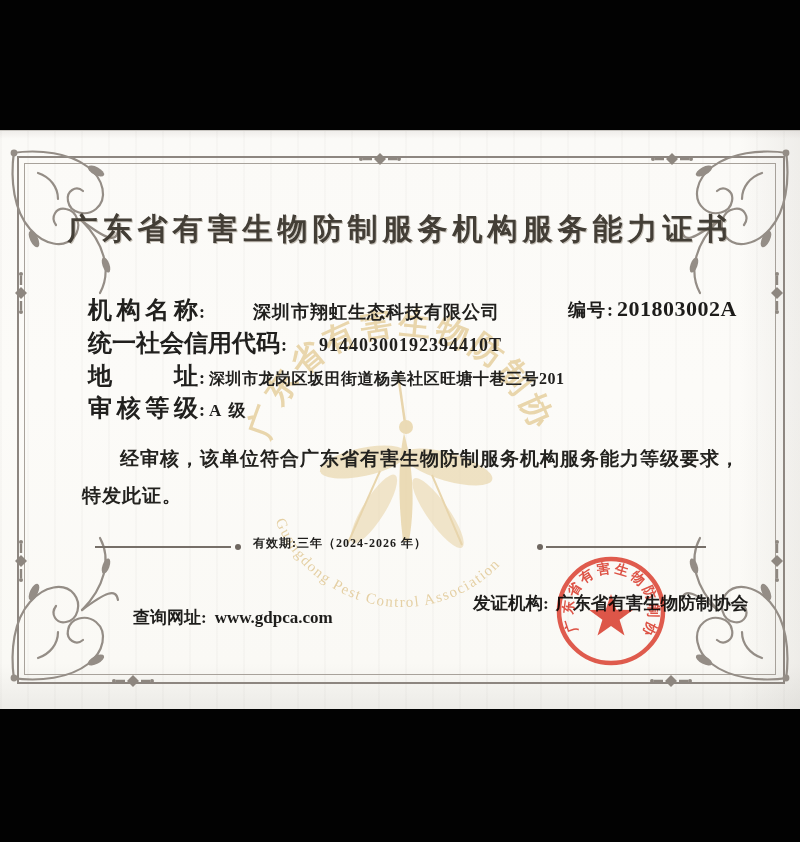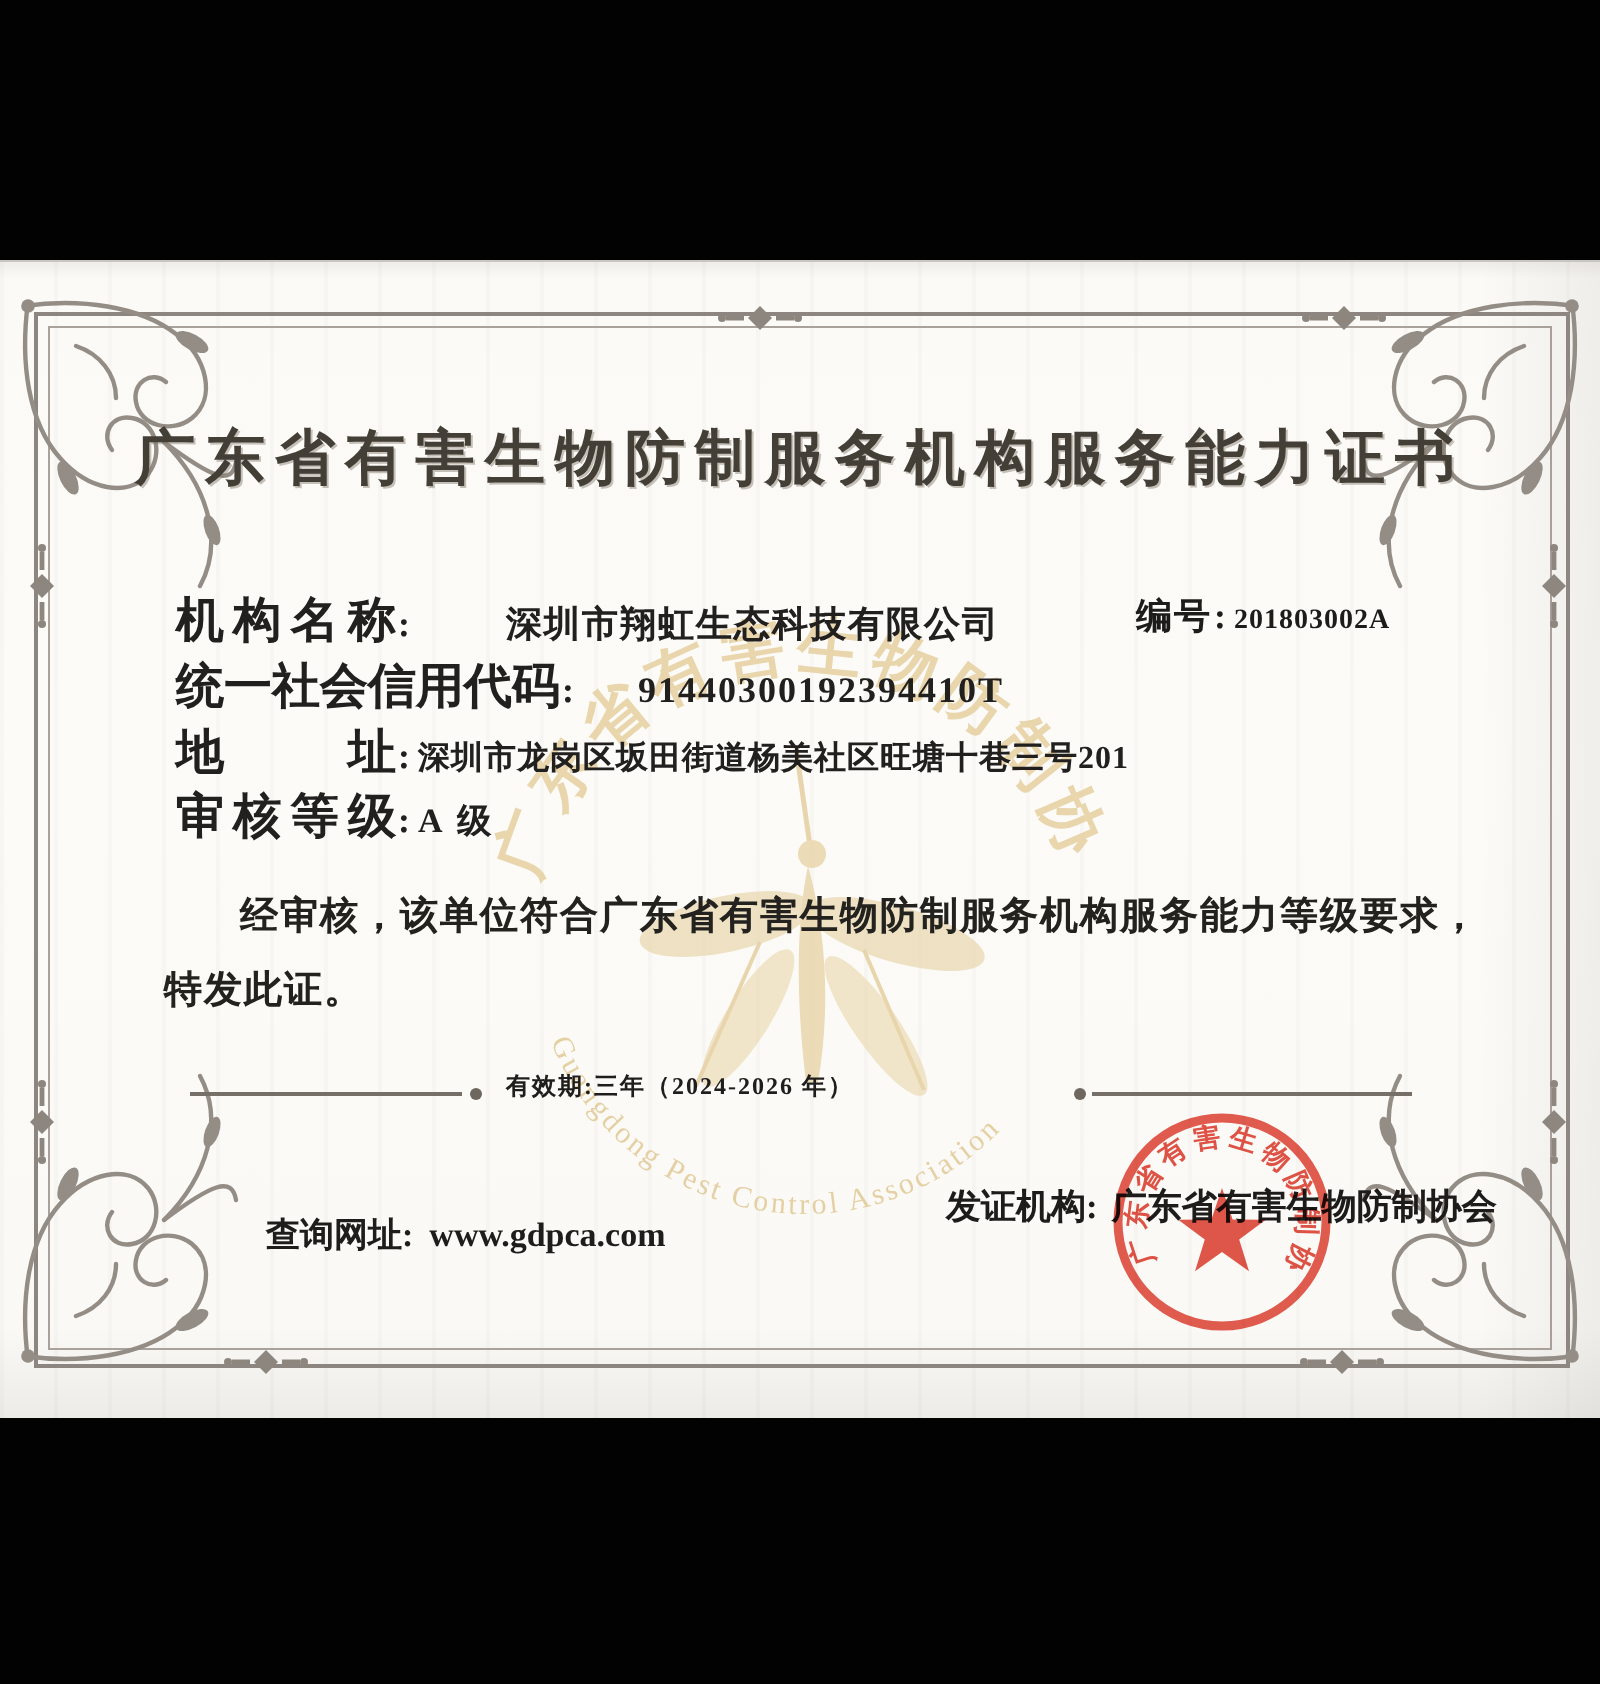--- a/index.html
+++ b/index.html
@@ -40,21 +40,21 @@
         font-weight:bold;color:#21201e;white-space:nowrap;}
   .flabel{display:inline-block;text-align:justify;text-align-last:justify;
           font-size:24px;letter-spacing:0;}
   .fcolon{font-size:18px;margin:0 4px 0 1px;}
   .r-org{top:163px;}   .r-org .flabel{width:110px;}  .v-org{font-size:18px;letter-spacing:1px;margin-left:44px;}
   .r-code{top:196px;gap:28px;}  .r-code .flabel{width:164px;} .v-code{font-size:18px;letter-spacing:1px;}
   .r-addr{top:229px;}  .r-addr .flabel{width:110px;} .v-addr{font-size:16px;letter-spacing:0.5px;}
   .r-grade{top:261px;} .r-grade .flabel{width:110px;}.v-grade{font-size:17px;letter-spacing:2px;}
   .cert-no{position:absolute;left:568px;top:165px;font-weight:bold;color:#1d1c1a;white-space:nowrap;}
   .cert-no .nlabel{font-size:18px;letter-spacing:1px;margin-top:24px;}
-  .cert-no .nvalue{font-size:14px;letter-spacing:0.5px;}
+  .cert-no .nvalue{font-size:22px;letter-spacing:0.5px;}
 
   .statement{position:absolute;left:82px;top:309px;width:678px;color:#23221f;
              font-size:19px;font-weight:bold;letter-spacing:1px;line-height:37px;}
   .statement .ln{white-space:nowrap;}
   .statement .ln1{text-indent:38px;}
 
   .validity-text{position:absolute;left:253px;top:404px;font-size:12px;font-weight:bold;
                  letter-spacing:1px;color:#1f1e1c;white-space:nowrap;}
   .vrule{position:absolute;height:2px;background:#766f68;top:415px;}
   .vr-left{left:95px;width:136px;}

